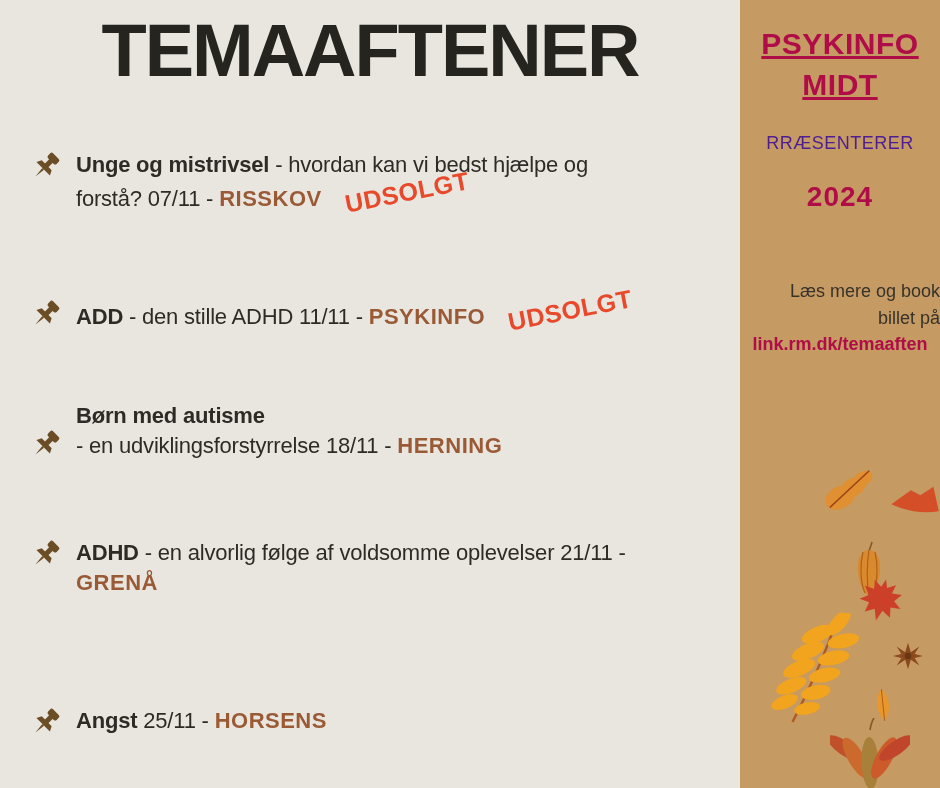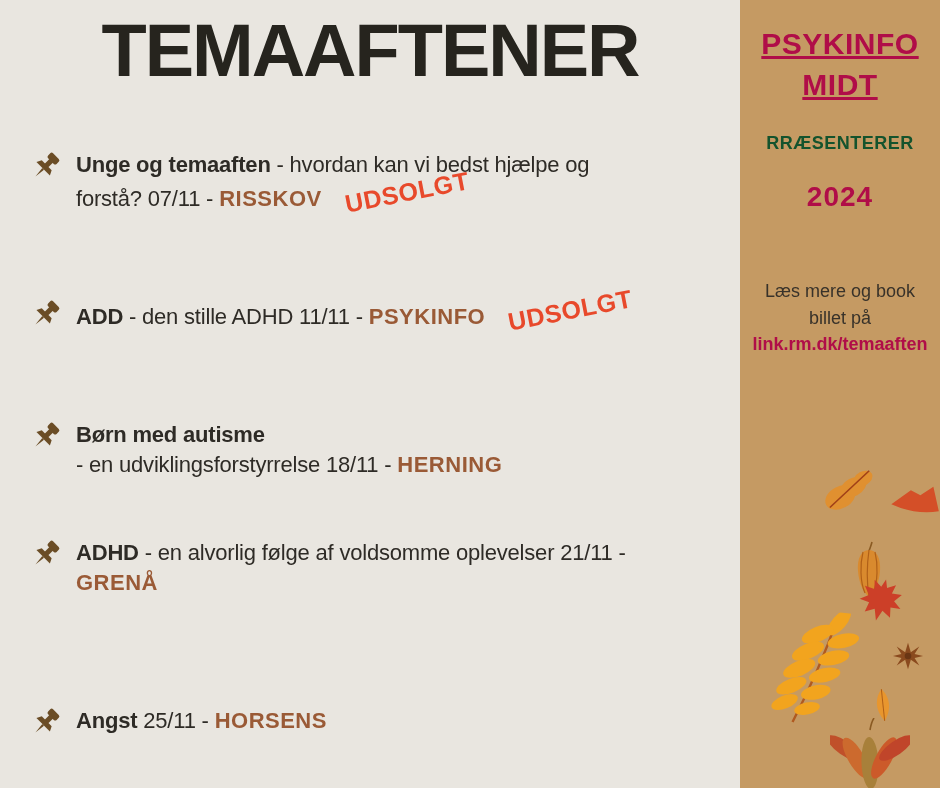--- a/index.html
+++ b/index.html
@@ -17,31 +17,31 @@
          font-stretch:condensed;}
   .event{position:absolute;left:28px;display:flex;gap:12px;align-items:flex-start;}
   .event svg.pin{flex-shrink:0;margin-top:-2px;}
   .event-text{max-width:560px;font-size:22px;line-height:1.38;letter-spacing:-0.2px;
               color:var(--text-dark);}
   .topic{font-weight:700;}
   .city{font-weight:700;color:var(--city-brown);letter-spacing:0.5px;}
   .udsolgt{display:inline-block;transform:rotate(-11deg) translateY(7px);
            transform-origin:left center;font-weight:700;font-size:25px;
            letter-spacing:0.5px;color:var(--udsolgt-red);margin-left:22px;}
-  .ev1{top:150px;} .ev2{top:298px;} .ev3{top:420px;} .ev4{top:538px;} .ev5{top:706px;}
+  .ev1{top:150px;} .ev2{top:298px;} .ev3{top:401px;align-items:flex-end;} .ev4{top:538px;} .ev5{top:706px;}
   
   .sidebar{position:relative;width:200px;height:788px;background:var(--sidebar-bg);
            overflow:hidden;text-align:center;}
   .org{margin-top:24px;font-size:30px;font-weight:700;letter-spacing:0.5px;
        line-height:1.35;color:var(--crimson);text-decoration:underline;}
-  .presents{margin-top:28px;font-size:18px;font-weight:700;letter-spacing:0.5px;
-            color:#14532d;}
+  .presents{margin-top:28px;font-size:18px;font-weight:400;letter-spacing:0.5px;
+            color:#4c1d95;}
   .month{margin-top:24px;font-size:28px;font-weight:700;letter-spacing:1px;
          line-height:1.35;color:var(--crimson);}
-  .cta{margin-top:62px;font-size:18px;line-height:1.5;color:var(--sidebar-text-dark);}
+  .cta{margin-top:62px;font-size:18px;line-height:1.5;color:var(--sidebar-text-dark);text-align:right;}
   .link{font-size:18px;font-weight:700;color:var(--crimson);margin-top:2px;}
   .decorations{position:absolute;inset:0;pointer-events:none;}
   .decorations svg{position:absolute;}
   .leaf-oak{left:80px;top:468px;transform:rotate(-28deg);}
   .leaf-frag{left:150px;top:483px;transform:rotate(6deg);}
   .physalis{left:112px;top:540px;}
   .leaf-maple{left:118px;top:577px;transform:rotate(14deg);}
   .leaf-rowan{left:28px;top:610px;transform:rotate(6deg);}
   .star-anise{left:152px;top:640px;}
   .leaf-small{left:132px;top:686px;transform:rotate(-6deg);}
@@ -57,21 +57,21 @@
 
     <div class="event ev1">
       <svg class="pin" width="36" height="36" viewBox="0 0 36 36">
         <g fill="var(--pin-brown)" transform="rotate(45 18 18)">
           <rect x="12" y="4" width="12" height="7" rx="2"></rect>
           <rect x="15.5" y="9" width="5" height="9"></rect>
           <path d="M11,17 L25,17 L27.5,22 L8.5,22 Z"></path>
           <path d="M16.8,22 L19.2,22 L18,33 Z"></path>
         </g>
       </svg>
-      <div class="event-text"><span class="topic">Unge og temaaften</span><span class="desc"> - hvordan kan vi bedst hjælpe og forstå? 07/11 - </span><span class="city">RISSKOV</span><span class="udsolgt">UDSOLGT</span></div>
+      <div class="event-text"><span class="topic">Unge og mistrivsel</span><span class="desc"> - hvordan kan vi bedst hjælpe og forstå? 07/11 - </span><span class="city">RISSKOV</span><span class="udsolgt">UDSOLGT</span></div>
     </div>
 
     <div class="event ev2">
       <svg class="pin" width="36" height="36" viewBox="0 0 36 36">
         <g fill="var(--pin-brown)" transform="rotate(45 18 18)">
           <rect x="12" y="4" width="12" height="7" rx="2"></rect>
           <rect x="15.5" y="9" width="5" height="9"></rect>
           <path d="M11,17 L25,17 L27.5,22 L8.5,22 Z"></path>
           <path d="M16.8,22 L19.2,22 L18,33 Z"></path>
         </g>

